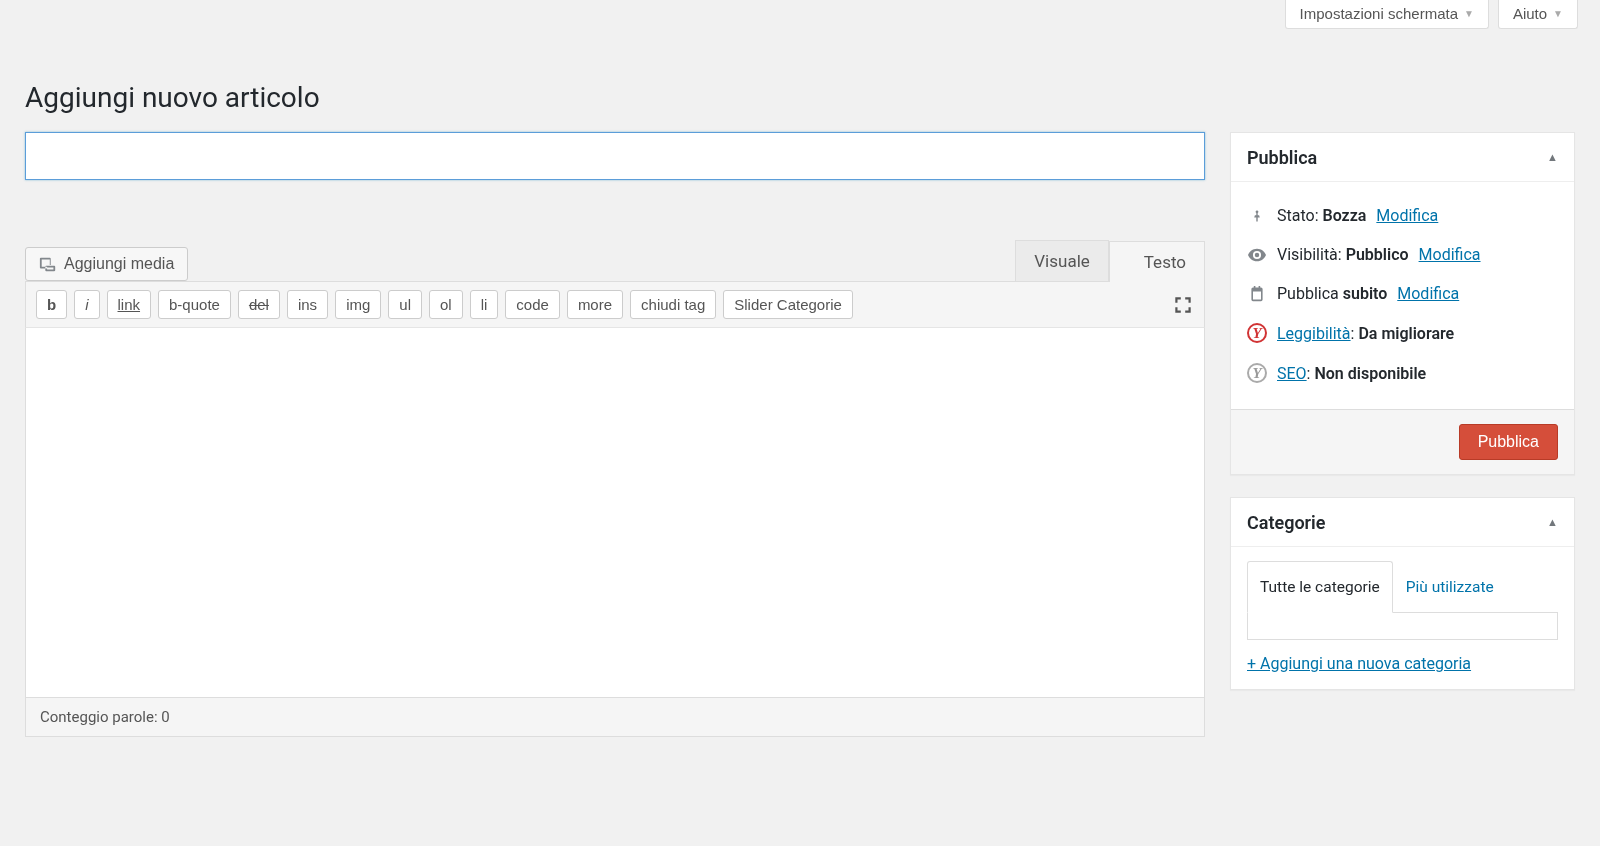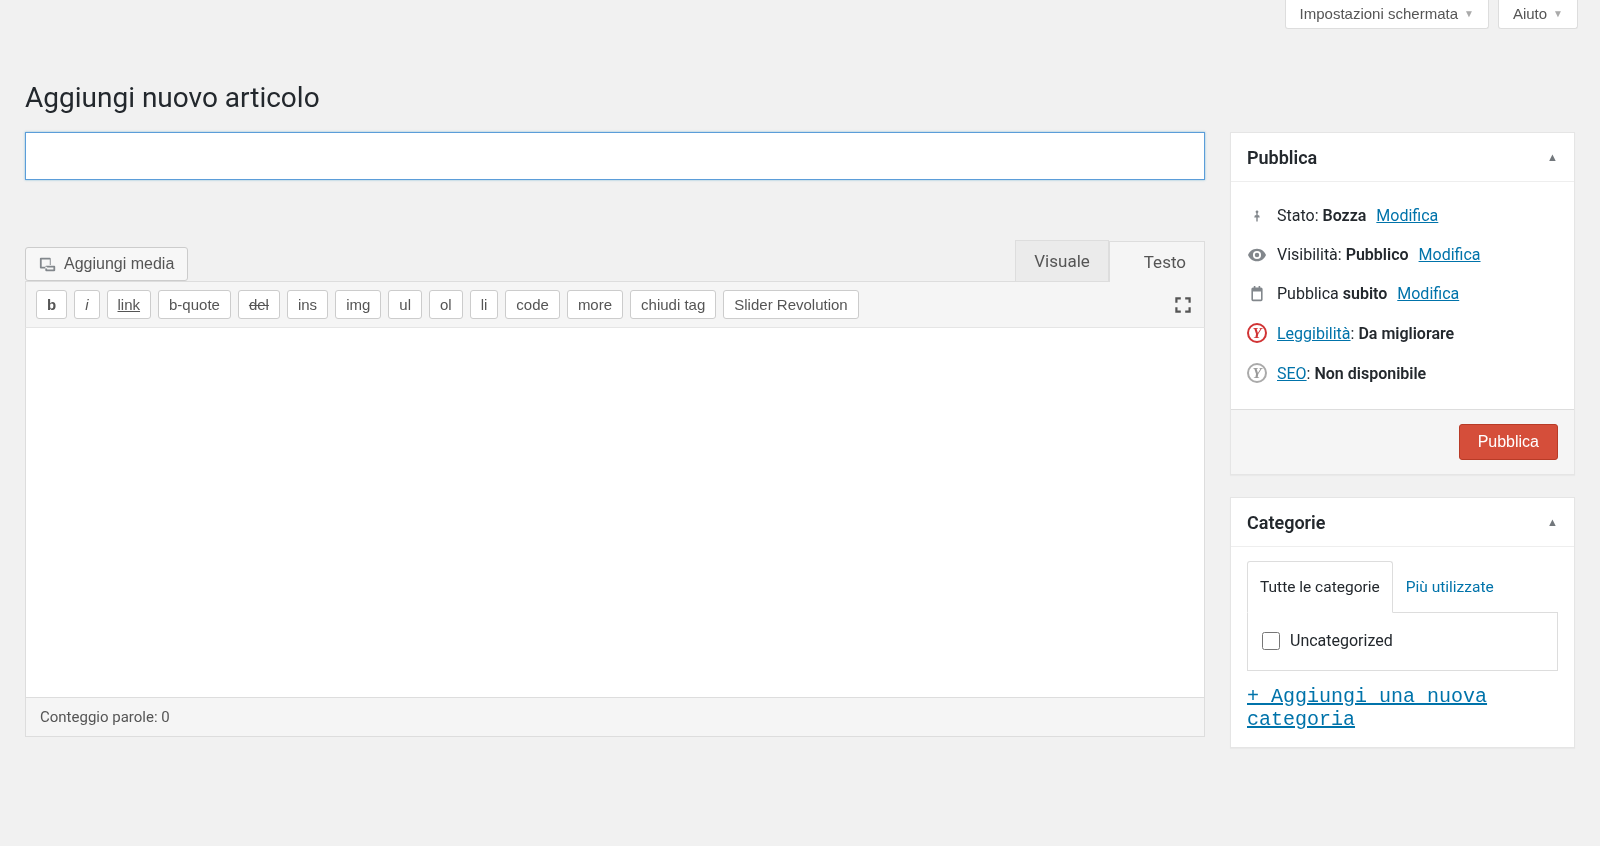--- a/index.html
+++ b/index.html
@@ -203,21 +203,21 @@
   }
   .cat-tabs .ctab.active {
     border-color:#ddd; border-bottom-color:#fff; background:#fff; color:#23282d; border-radius:3px 3px 0 0;
   }
   .cat-panel {
     border:1px solid #ddd; padding:12px 14px 14px;
   }
   .cat-item { display:flex; align-items:center; gap:10px; padding:6px 0; font-size:16px; }
   .cat-item input[type=checkbox]{ width:18px; height:18px; border:1px solid #b4b9be; }
   .add-cat-link {
-    display:block; margin-top:14px; font-size:20px; color:#0073aa; text-decoration:underline; cursor:pointer;font-family:Liberation Mono, monospace;
+    display:block; margin-top:14px; font-size:16px; color:#0073aa; text-decoration:underline; cursor:pointer;
   }
   .y-icon { font-style:italic; font-weight:700; font-family: Georgia, serif; font-size:15px; display:inline-block; border:2px solid; width:20px; height:20px; line-height:16px; text-align:center; border-radius:50%; }
   .y-red { color:#d13334; border-color:#d13334; }
   .y-grey { color:#999; border-color:#aaa; }
   svg { display:block; }
 </style>
 </head>
 <body>
 
 <div class="wrap">
@@ -262,21 +262,21 @@
         <button class="qt-btn">b-quote</button>
         <button class="qt-btn del">del</button>
         <button class="qt-btn">ins</button>
         <button class="qt-btn">img</button>
         <button class="qt-btn">ul</button>
         <button class="qt-btn">ol</button>
         <button class="qt-btn">li</button>
         <button class="qt-btn">code</button>
         <button class="qt-btn">more</button>
         <button class="qt-btn">chiudi tag</button>
-        <button class="qt-btn">Slider Revolution</button>
+        <button class="qt-btn">Slider Categorie</button>
         <span class="fullscreen-ic">
           <svg width="22" height="22" viewBox="0 0 20 20" fill="#555">
               <path d="M3 3h5v2H5v3H3V3zm9 0h5v5h-2V5h-3V3zM3 12h2v3h3v2H3v-5zm12 0h2v5h-5v-2h3v-3z"></path>
             </svg>
         </span>
       </div>
 
       <div class="editor-area"></div>
 
       <div class="editor-status">
@@ -347,24 +347,20 @@
         <div class="postbox-header">
           <h2>Categorie</h2>
           <span class="toggle-indicator">▲</span>
         </div>
         <div class="postbox-body">
           <div class="cat-tabs">
             <div class="ctab active">Tutte le categorie</div>
             <div class="ctab">Più utilizzate</div>
           </div>
           <div class="cat-panel">
-            <label class="cat-item">
-              <input type="checkbox" style="">
-              <span>Uncategorized</span>
-            </label>
           </div>
           <a class="add-cat-link">+ Aggiungi una nuova categoria</a>
         </div>
       </div>
 
     </div>
   </div>
 </div>
 
 </body></html>

